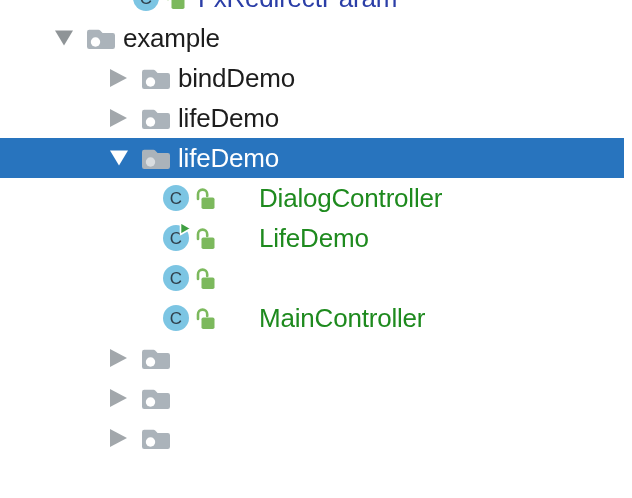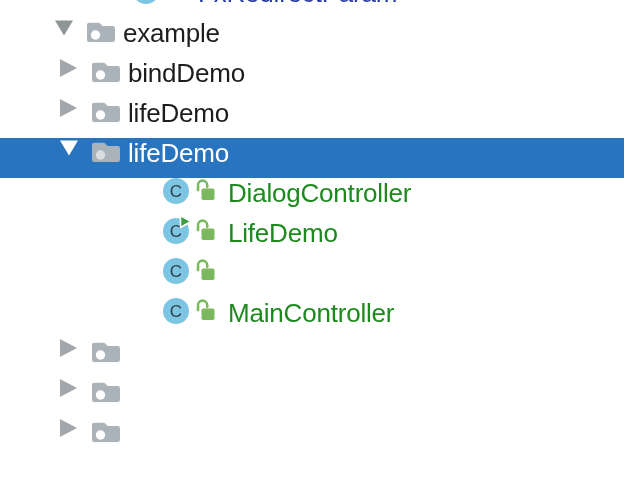--- a/index.html
+++ b/index.html
@@ -13,35 +13,36 @@
   }
   .tree {
     position: relative;
     width: 632px;
     height: 520px;
     margin-top: -22px;
   }
   .row {
     height: 40px;
     display: flex;
+    align-items: center;
     font-size: 26px;
     letter-spacing: -0.2px;
     color: #1D1D1D;
     white-space: nowrap;
     box-sizing: border-box;
   }
   .row.selected {
     background: #2874BE;
     color: #ffffff;
     margin-right: 8px; 
   }
   
   .ind-class-top { padding-left: 133px; }
   .ind-1 { padding-left: 55px; }
-  .ind-2 { padding-left: 60px; }
+  .ind-2 { padding-left: 110px; }
   .ind-3 { padding-left: 163px; }
 
   
   .chev { width: 18px; height: 20px; margin-right: 12px; position: relative; flex: 0 0 auto; }
   .chev::before { content: ""; position: absolute; left: 0; top: 50%; }
   .chev.right::before {
     transform: translateY(-50%);
     border-left: 17px solid #A2A7AB;
     border-top: 9px solid transparent;
     border-bottom: 9px solid transparent;
@@ -75,21 +76,21 @@
     line-height: 1;
     letter-spacing: 0;
   }
   .runov { position: absolute; top: -4px; right: -4px; width: 15px; height: 15px; }
   .runov svg { display: block; }
 
   
   .lockicon { width: 21px; height: 23px; margin-right: 12px; flex: 0 0 auto; }
   .lockicon svg { display: block; }
 
-  .label.green { color: #1E8A1E; }
+  .label.green { color: #1E8A1E; margin-left: 31px; }
   .label.blue  { color: #2B3EA7; }
   .label.white { color: #ffffff; }
 </style>
 </head>
 <body>
 
 <div class="tree">
 
   <div class="row ind-class-top">
     <span class="classicon">

